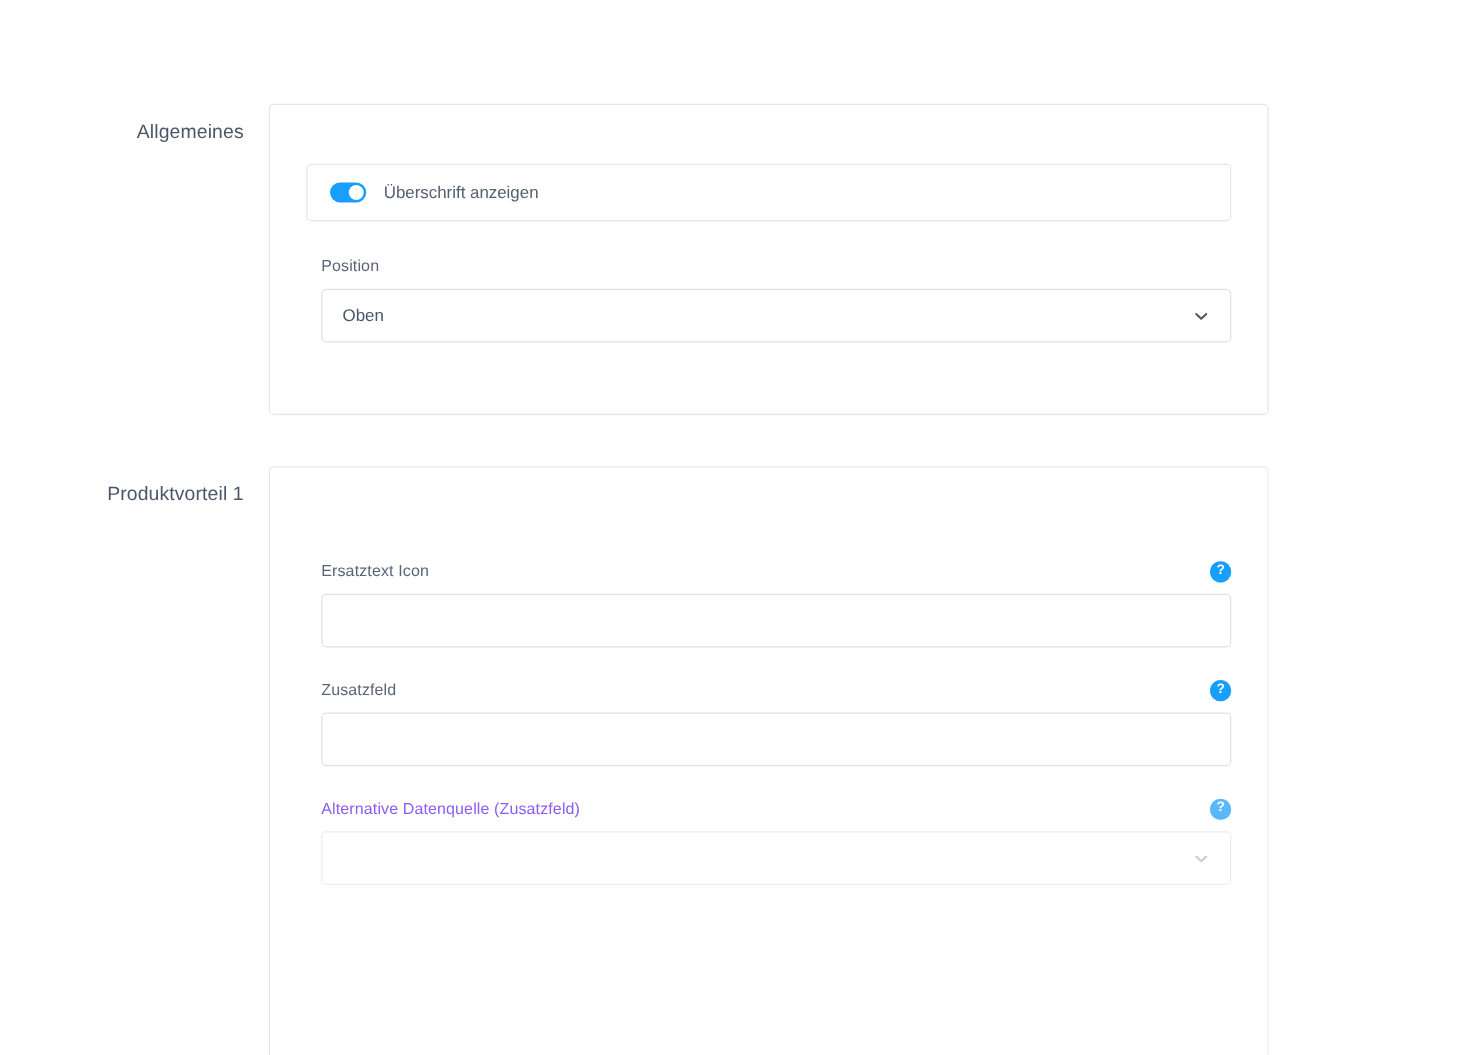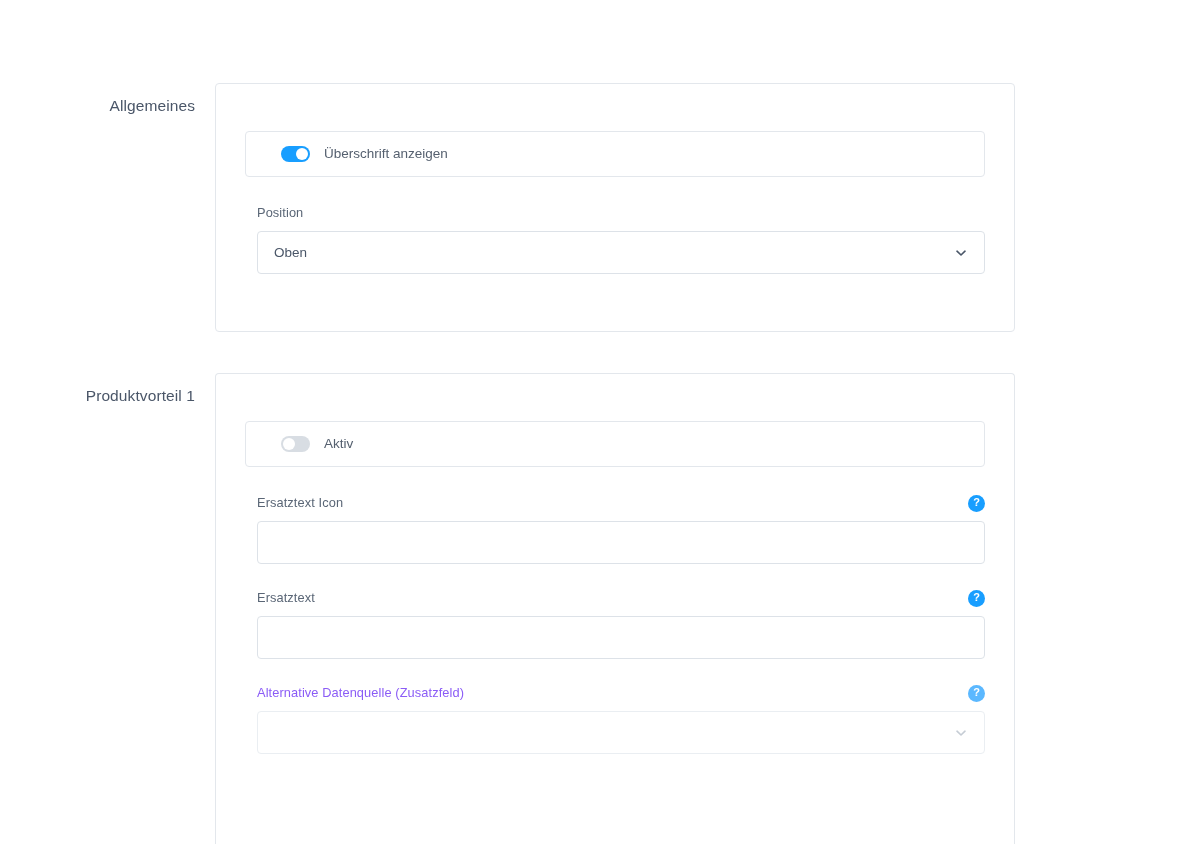--- a/index.html
+++ b/index.html
@@ -63,21 +63,21 @@
     border-bottom: none;
   }
 
   
   .switch-row {
     display: flex;
     align-items: center;
     height: 46px;
     border: 1px solid #e3e7ec;
     border-radius: 4px;
-    padding: 0 35px;
+    padding: 0 18px;
     box-sizing: border-box;
     background: #ffffff;
   }
 
   .switch {
     position: relative;
     width: 29px;
     height: 16px;
     border-radius: 8px;
     flex: 0 0 auto;
@@ -206,46 +206,40 @@
 
     </div>
   </div>
 
   <div class="section" id="section-benefit">
 
     <div class="section-label">Produktvorteil 1</div>
 
     <div class="card">
 
-      <div class="switch-row">
-        <div class="switch off">
-          <div class="knob"></div>
-        </div>
-        <div class="switch-label">Aktiv</div>
-      </div>
 
       <div class="gap-28"></div>
 
       <div class="field">
         <div class="field-label-row">
           <div class="field-label">Ersatztext Icon</div>
           <div class="help-icon">
             <span>?</span>
           </div>
         </div>
         <div class="control">
           <span class="value"></span>
         </div>
       </div>
 
       <div class="gap-26"></div>
 
       <div class="field">
         <div class="field-label-row">
-          <div class="field-label">Ersatztext</div>
+          <div class="field-label">Zusatzfeld</div>
           <div class="help-icon">
             <span>?</span>
           </div>
         </div>
         <div class="control">
           <span class="value"></span>
         </div>
       </div>
 
       <div class="gap-26"></div>

